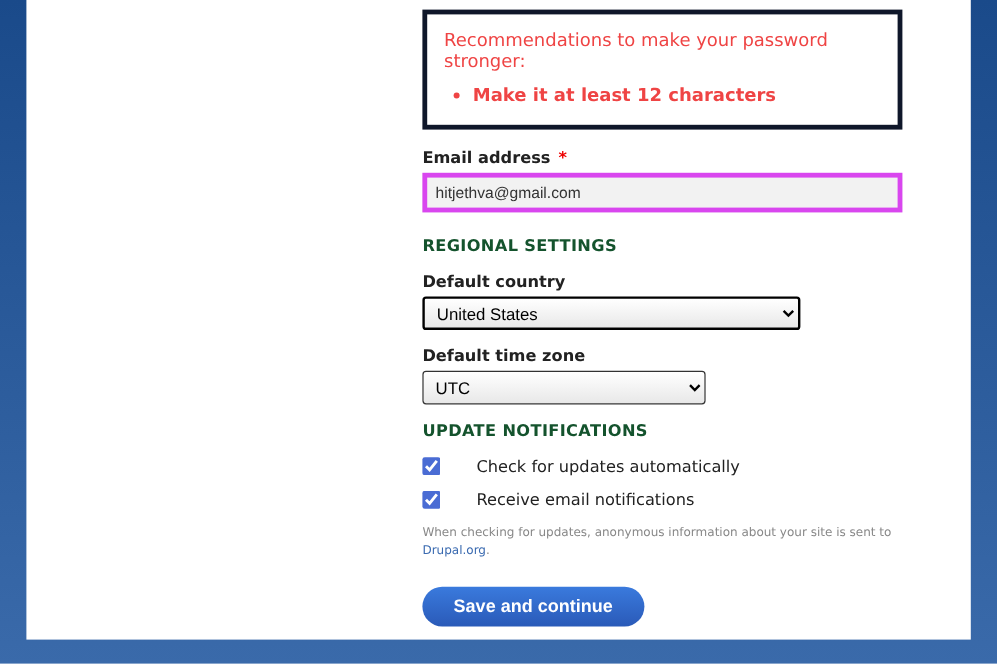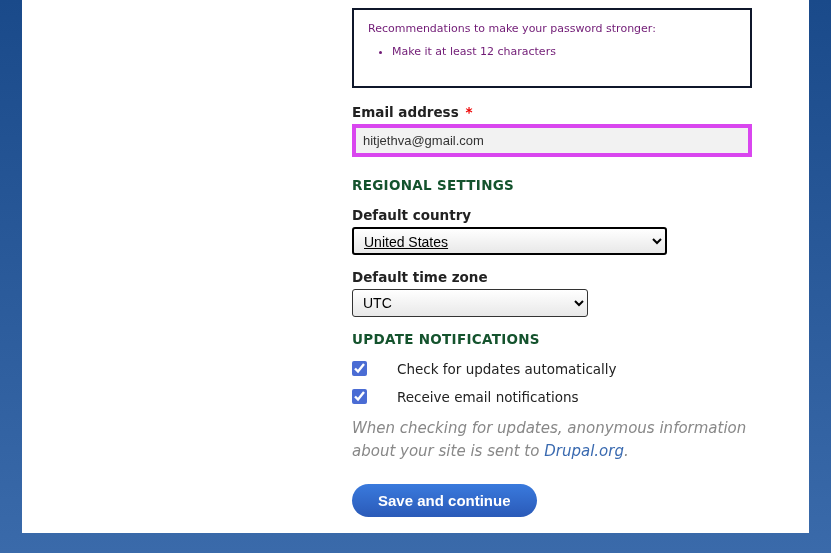--- a/index.html
+++ b/index.html
@@ -21,35 +21,36 @@
       padding: 0 20px 30px 20px;
       height: 533px;
       position: relative;
     }
     .content {
       margin-left: 310px;
       padding-top: 8px;
       width: 400px;
     }
     .recommendation-box {
-      border: 2px solid #0f172a;
+      border: 4px solid #0f172a;
       padding: 12px 14px;
       margin-bottom: 16px;
       width: 400px;
-      font-size: 11px;
-      color: #701a75;
+      font-size: 15px;
+      color: #ef4444;
     }
     .recommendation-box .rec-heading {
       margin-bottom: 10px;
     }
     .recommendation-box ul {
       padding-left: 24px;
     }
     .recommendation-box li {
-      margin-bottom: 16px;
+      margin-bottom: 4px;
+      font-weight: bold;
     }
     .form-label {
       font-weight: bold;
       font-size: 13.5px;
       color: #222;
       display: block;
       margin-bottom: 4px;
     }
     .required-star {
       color: #e00;
@@ -80,21 +81,20 @@
       padding: 4px 6px;
       font-size: 14px;
       border: 1px solid #333;
       background: linear-gradient(to bottom, #fff, #e8e8e8);
       border-radius: 3px;
       height: 28px;
     }
     .select-country {
       width: 315px;
       border: 2px solid #000;
-      text-decoration: underline;
     }
     .select-timezone {
       width: 236px;
     }
     .checkbox-row {
       display: flex;
       align-items: flex-start;
       margin-bottom: 12px;
       gap: 24px;
     }
@@ -102,26 +102,25 @@
       width: 15px;
       height: 15px;
       accent-color: #4a6cd4;
       margin-right: 6px;
     }
     .checkbox-label {
       font-size: 13.5px;
       color: #222;
     }
     .help-text {
-      font-size: 15px;
+      font-size: 10px;
       color: #888;
       line-height: 1.5;
       margin-bottom: 22px;
       margin-top: 4px;
-      font-style: italic;
     }
     .help-text a {
       color: #3a6ab0;
       text-decoration: none;
     }
     .save-button {
       background: linear-gradient(to bottom, #3a7add, #2a5ab8);
       color: #fff;
       border: none;
       border-radius: 18px;

